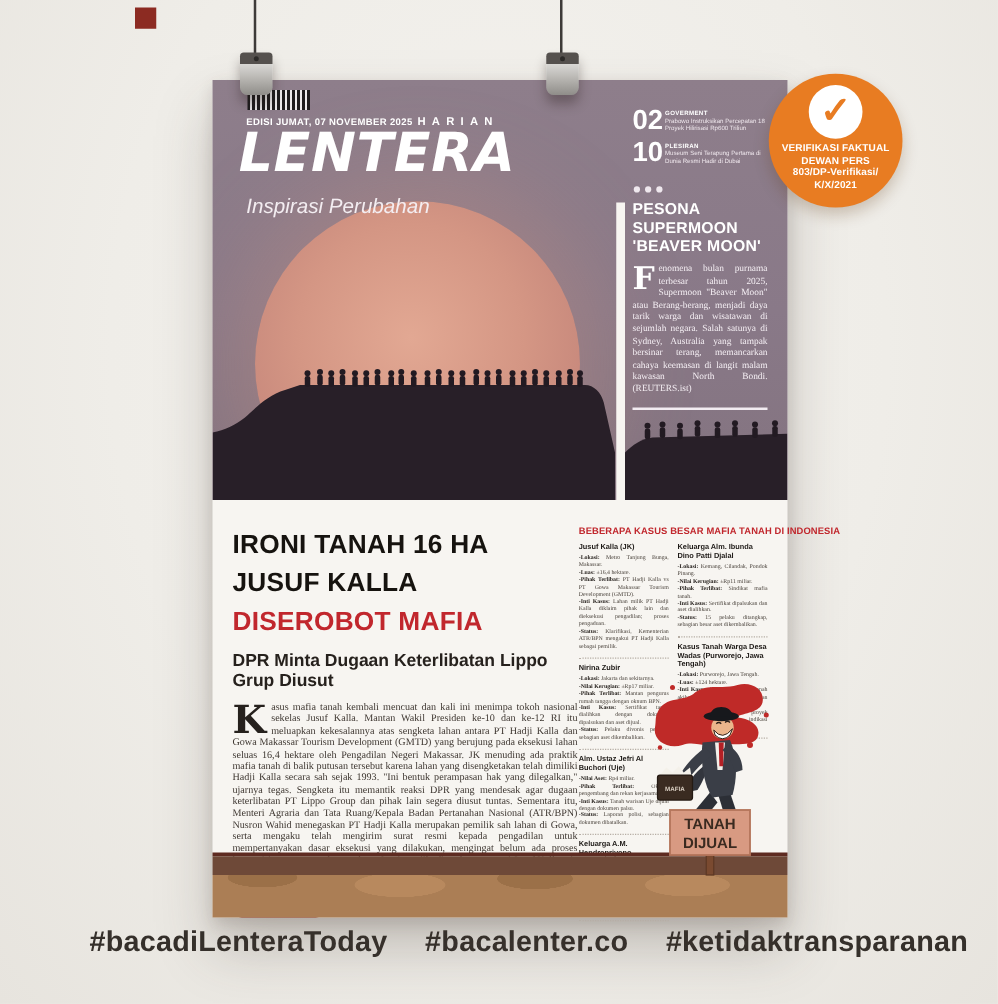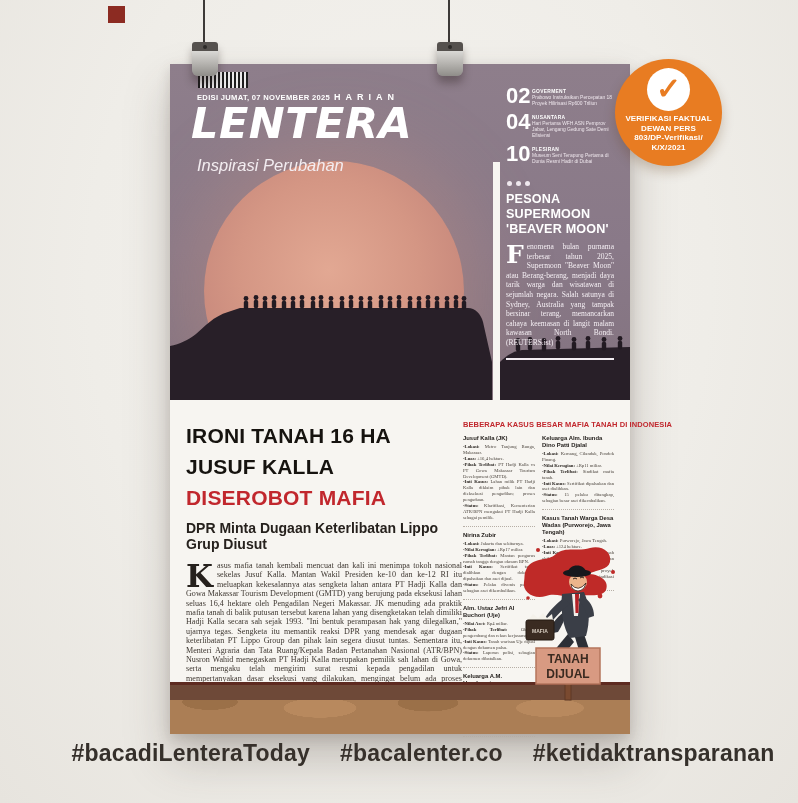--- a/index.html
+++ b/index.html
@@ -162,27 +162,20 @@
         <div class="index-list">
 
         <div class="idx-row">
               <div class="idx-num">02</div>
               <div class="idx-txt">
                 <div class="idx-cat">GOVERMENT</div>
                 <div class="idx-title">Prabowo Instruksikan Percepatan 18 Proyek Hilirisasi Rp600 Triliun</div>
               </div>
             </div>
             <div class="idx-row">
-              <div class="idx-num">04</div>
-              <div class="idx-txt">
-                <div class="idx-cat">NUSANTARA</div>
-                <div class="idx-title">Hari Pertama WFH ASN Pemprov Jabar, Lengang Gedung Sate Demi Efisiensi</div>
-              </div>
-            </div>
-            <div class="idx-row">
               <div class="idx-num">10</div>
               <div class="idx-txt">
                 <div class="idx-cat">PLESIRAN</div>
                 <div class="idx-title">Museum Seni Terapung Pertama di Dunia Resmi Hadir di Dubai</div>
               </div>
             </div>
           </div>
         <div class="dots">
             <span></span>
             <span></span>

